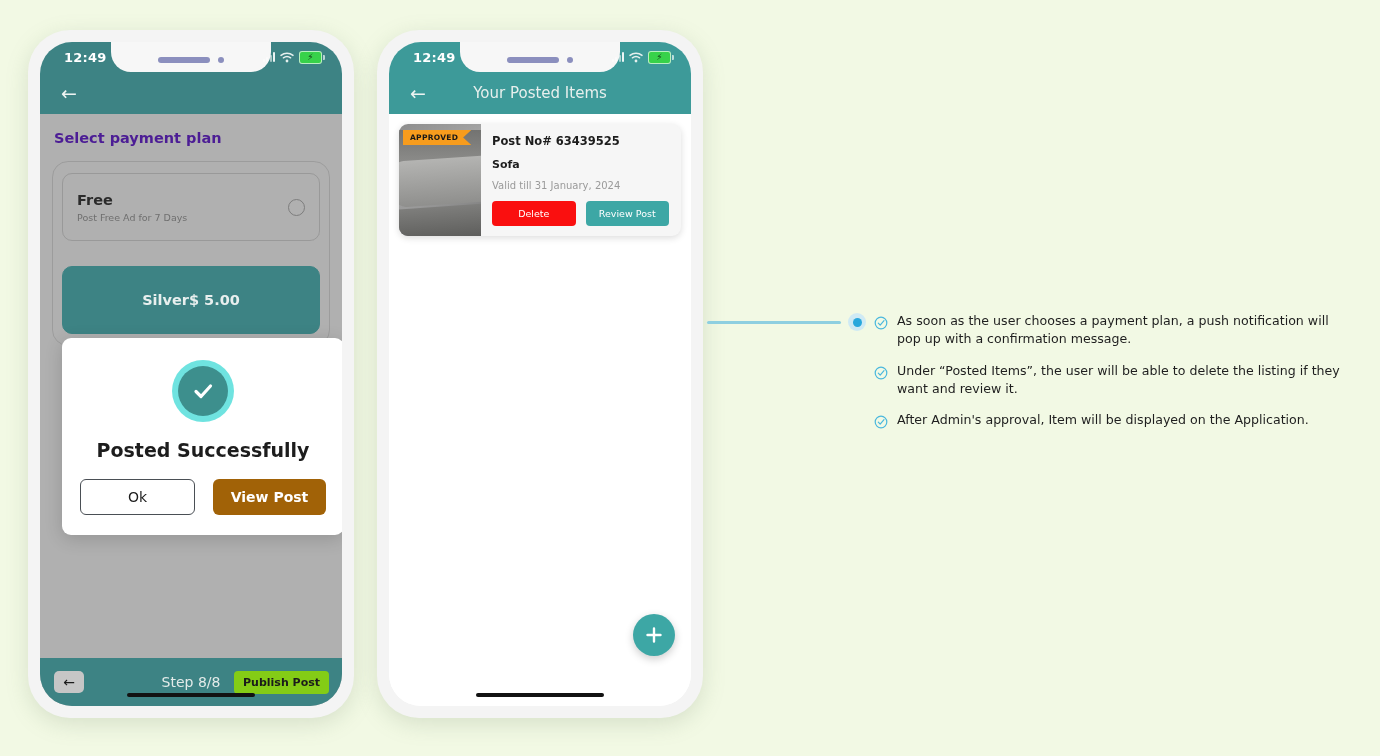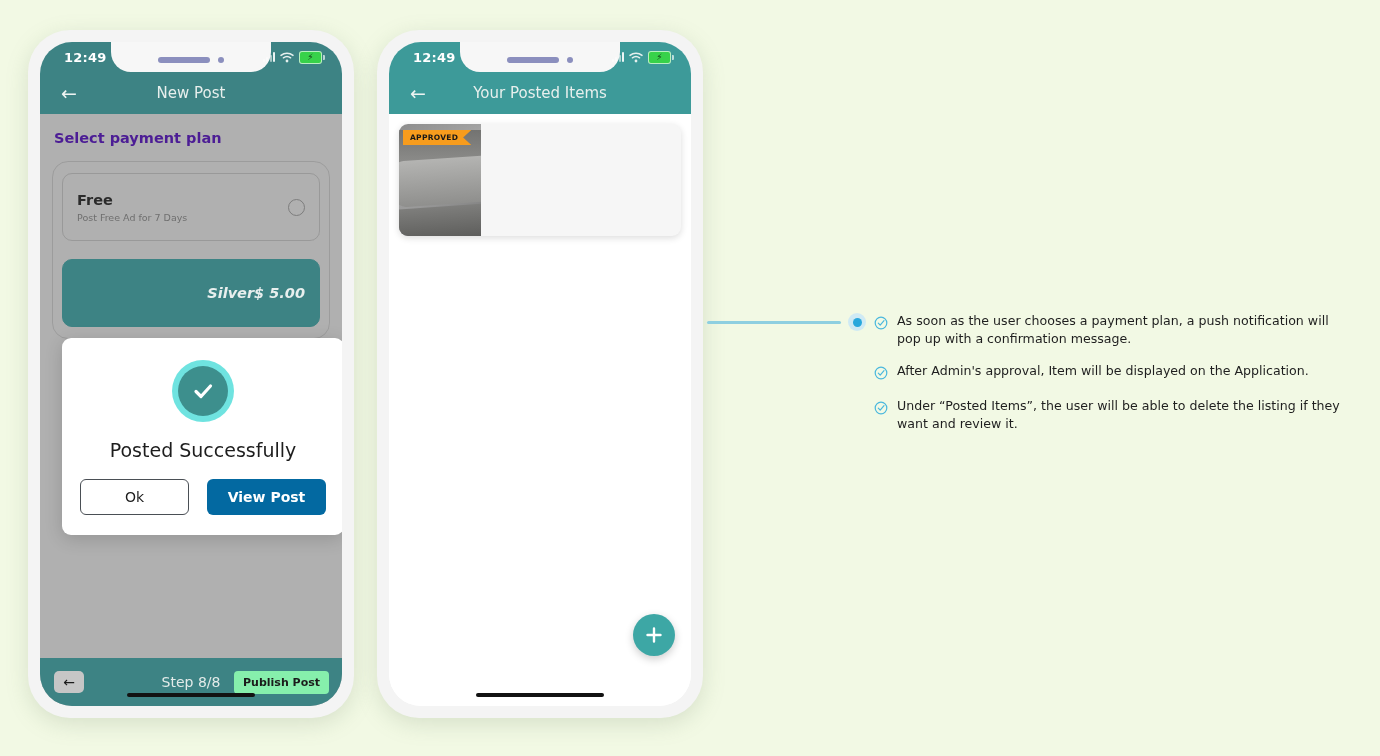--- a/index.html
+++ b/index.html
@@ -124,22 +124,22 @@
     display:flex;align-items:center;
     min-height:44px;
   }
   .plan .pname{font-size:14.5px;font-weight:bold;color:#2b2b2b;}
   .plan .pdesc{font-size:9.5px;color:#6f6f6f;margin-top:4px;}
   .radio{
     margin-left:auto;width:15px;height:15px;border-radius:50%;
     border:1.4px solid #7d7d7d;
   }
   .plan.silver{
-    margin-top:18px;background:#3d8384;border-color:#3d8384;
-    color:#e8efee;justify-content:flex-end;font-style:italic;
+    margin-top:25px;background:#3d8384;border-color:#3d8384;
+    color:#e8efee;justify-content:center;
   }
   .plan.silver .pname{color:#e8efee;}
   .plan.silver .price{font-size:14.5px;font-weight:bold;color:#e8efee;}
 
   
   .stepbar{
     position:absolute;left:0;right:0;bottom:0;height:48px;
     background:#3d8384;
     display:flex;align-items:center;
   }
@@ -147,21 +147,21 @@
     margin-left:14px;width:30px;height:22px;border-radius:5px;
     background:#c6c6c6;color:#1b1b1b;font-size:14px;
     display:flex;align-items:center;justify-content:center;
   }
   .steplabel{
     position:absolute;left:0;right:0;text-align:center;
     font-size:14px;color:#e3ebe9;pointer-events:none;
   }
   .publishbtn{
     margin-left:auto;margin-right:13px;
-    background:#86efac;color:#1b1b1b;
+    background:#84cc16;color:#1b1b1b;
     font-size:11px;font-weight:bold;
     padding:5px 9px;border-radius:4px;
     z-index:2;
   }
   .homebar{
     position:absolute;left:50%;transform:translateX(-50%);
     bottom:9px;width:128px;height:4px;border-radius:2px;background:#121212;
     z-index:5;
   }
 
@@ -181,36 +181,36 @@
     background:#6fe3e0;
     margin:0 auto;
     display:flex;align-items:center;justify-content:center;
   }
   .check-core{
     width:50px;height:50px;border-radius:50%;
     background:#3d8f8d;
     display:flex;align-items:center;justify-content:center;
   }
   .modal-title{
-    margin-top:17px;font-size:19px;font-weight:normal;color:#1d1d1d;
+    margin-top:17px;font-size:19px;font-weight:bold;color:#1d1d1d;
   }
   .modal-body{
     margin-top:10px;font-size:12.2px;line-height:1.55;color:#6d6d6d;
   }
   .modal-actions{
     margin-top:18px;display:flex;gap:18px;justify-content:center;
   }
   .btn-ok{
     flex:1;padding:9px 0;border-radius:6px;
     border:1.4px solid #4a4f55;background:#fff;color:#1d1d1d;
     font-size:14px;
   }
   .btn-view{
-    flex:1;padding:10px 6px;border-radius:6px;
-    background:#0369a1;color:#fff;font-size:14px;font-weight:bold;
+    flex:1;padding:10px 0;border-radius:6px;
+    background:#a16207;color:#fff;font-size:14px;font-weight:bold;
   }
 
   
   .list-card{
     position:absolute;left:10px;top:10px;right:10px;
     background:#f6f6f6;
     border-radius:9px;
     box-shadow:0 2px 7px rgba(0,0,0,.14);
     display:flex;
     overflow:hidden;
@@ -314,21 +314,20 @@
           <circle cx="7" cy="9" r="1.4" fill="#e6f0ee"></circle>
         </svg>
         <div class="batt">
             <span>⚡</span>
           </div>
       </div>
     </div>
 
     <div class="appbar">
       <div class="backarrow">←</div>
-      <div class="appbar-title">New Post</div>
     </div>
 
     <div class="screen dim">
       <div class="sec-title">Select payment plan</div>
 
       <div class="plan-wrap">
         <div class="plan">
           <div>
             <div class="pname">Free</div>
             <div class="pdesc">Post Free Ad for 7 Days</div>
@@ -399,20 +398,29 @@
       <div class="appbar-title">Your Posted Items</div>
     </div>
 
     <div class="screen">
       <div class="list-card">
         <div class="thumb">
           <div class="backrest"></div>
           <div class="cushion"></div>
           <div class="base"></div>
           <div class="ribbon">APPROVED</div>
+        </div>
+        <div class="card-body">
+          <div class="post-no">Post No# 63439525</div>
+          <div class="item-name">Sofa</div>
+          <div class="valid-till">Valid till  31 January, 2024</div>
+          <div class="card-actions">
+            <div class="btn-del">Delete</div>
+            <div class="btn-review">Review Post</div>
+          </div>
         </div>
       </div>
 
       <div class="fab">
         <svg width="20" height="20" viewBox="0 0 20 20">
           <path d="M10 3.5V16.5M3.5 10H16.5" stroke="#ffffff" stroke-width="2.4" stroke-linecap="round"></path>
         </svg>
       </div>
     </div>
 
@@ -435,24 +443,24 @@
     </div>
     <div class="note-text">As soon as the user chooses a payment plan, a push notification will pop up with a confirmation message.</div>
   </div>
   <div class="note">
     <div class="note-ico">
       <svg width="14" height="14" viewBox="0 0 14 14">
         <circle cx="7" cy="7" r="5.8" stroke="#4ab8dd" stroke-width="1.2" fill="none"></circle>
         <path d="M4.3 7.2 L6.2 9.1 L10 4.6" stroke="#4ab8dd" stroke-width="1.2" fill="none" stroke-linecap="round" stroke-linejoin="round"></path>
       </svg>
     </div>
-    <div class="note-text">After Admin's approval, Item will be displayed on the Application.</div>
+    <div class="note-text">Under “Posted Items”, the user will be able to delete the listing if they want and review it.</div>
   </div>
   <div class="note">
     <div class="note-ico">
       <svg width="14" height="14" viewBox="0 0 14 14">
         <circle cx="7" cy="7" r="5.8" stroke="#4ab8dd" stroke-width="1.2" fill="none"></circle>
         <path d="M4.3 7.2 L6.2 9.1 L10 4.6" stroke="#4ab8dd" stroke-width="1.2" fill="none" stroke-linecap="round" stroke-linejoin="round"></path>
       </svg>
     </div>
-    <div class="note-text">Under “Posted Items”, the user will be able to delete the listing if they want and review it.</div>
+    <div class="note-text">After Admin's approval, Item will be displayed on the Application.</div>
   </div>
 </div>
 
 </body></html>

